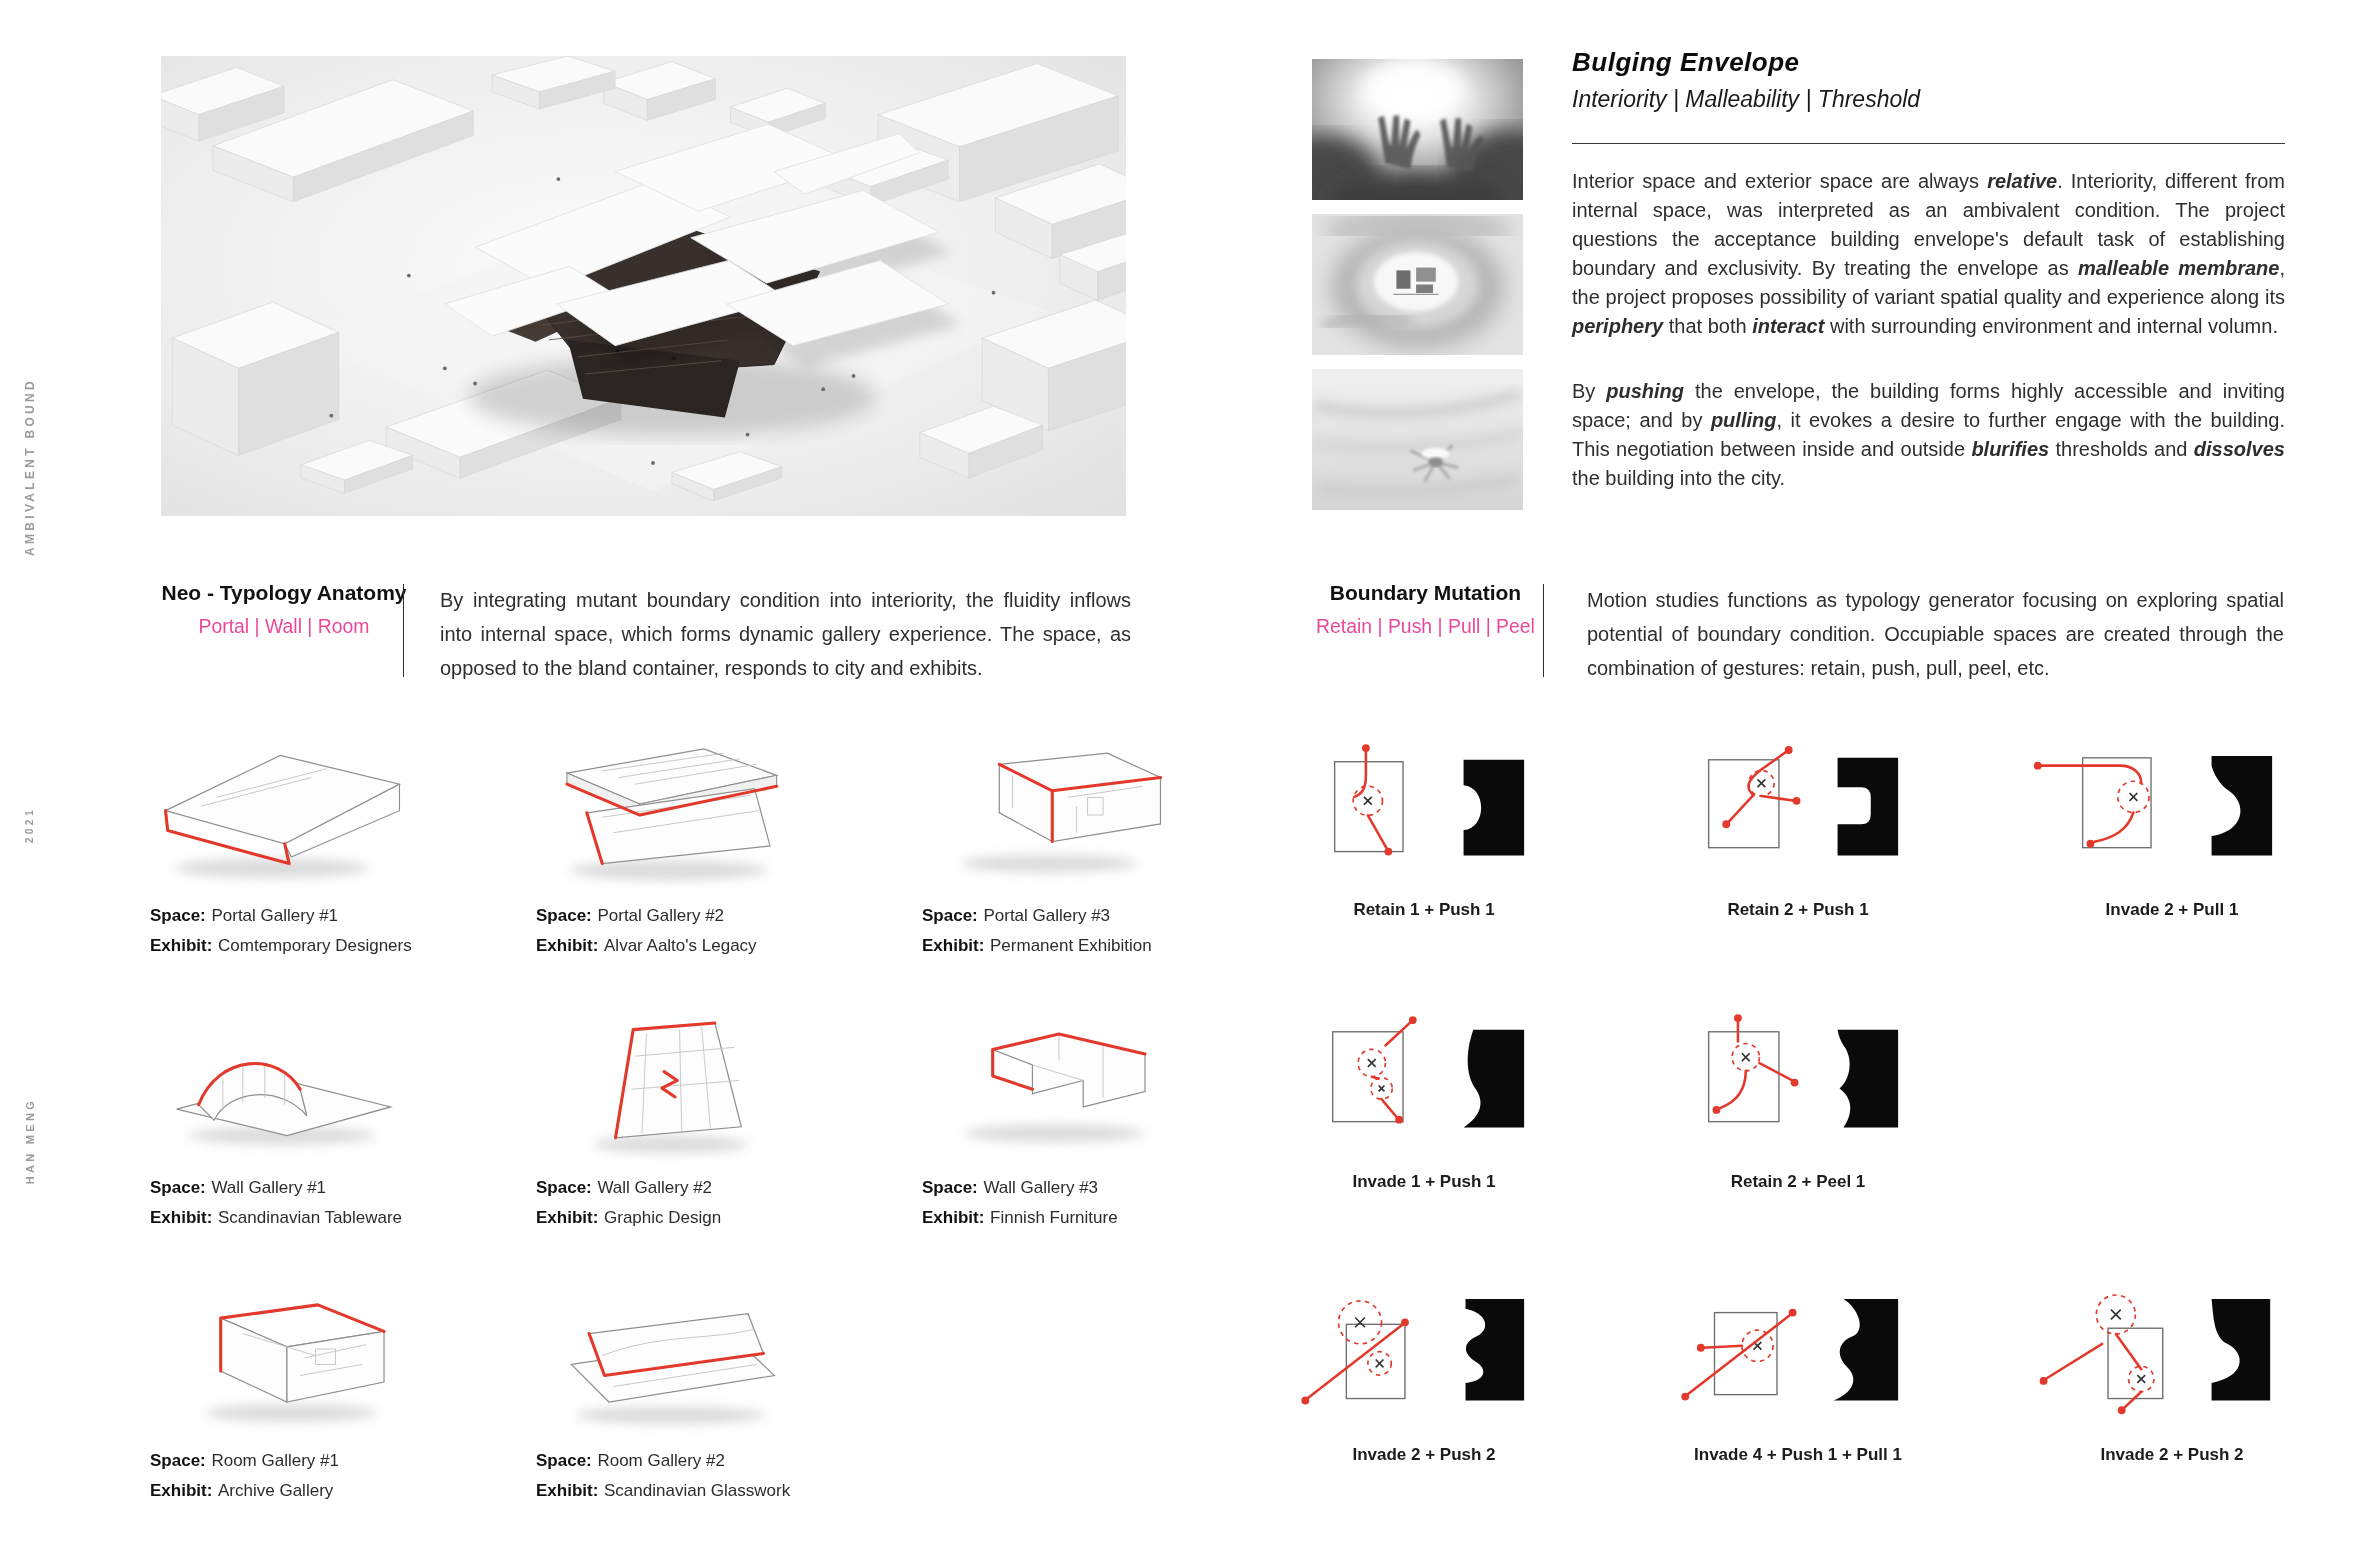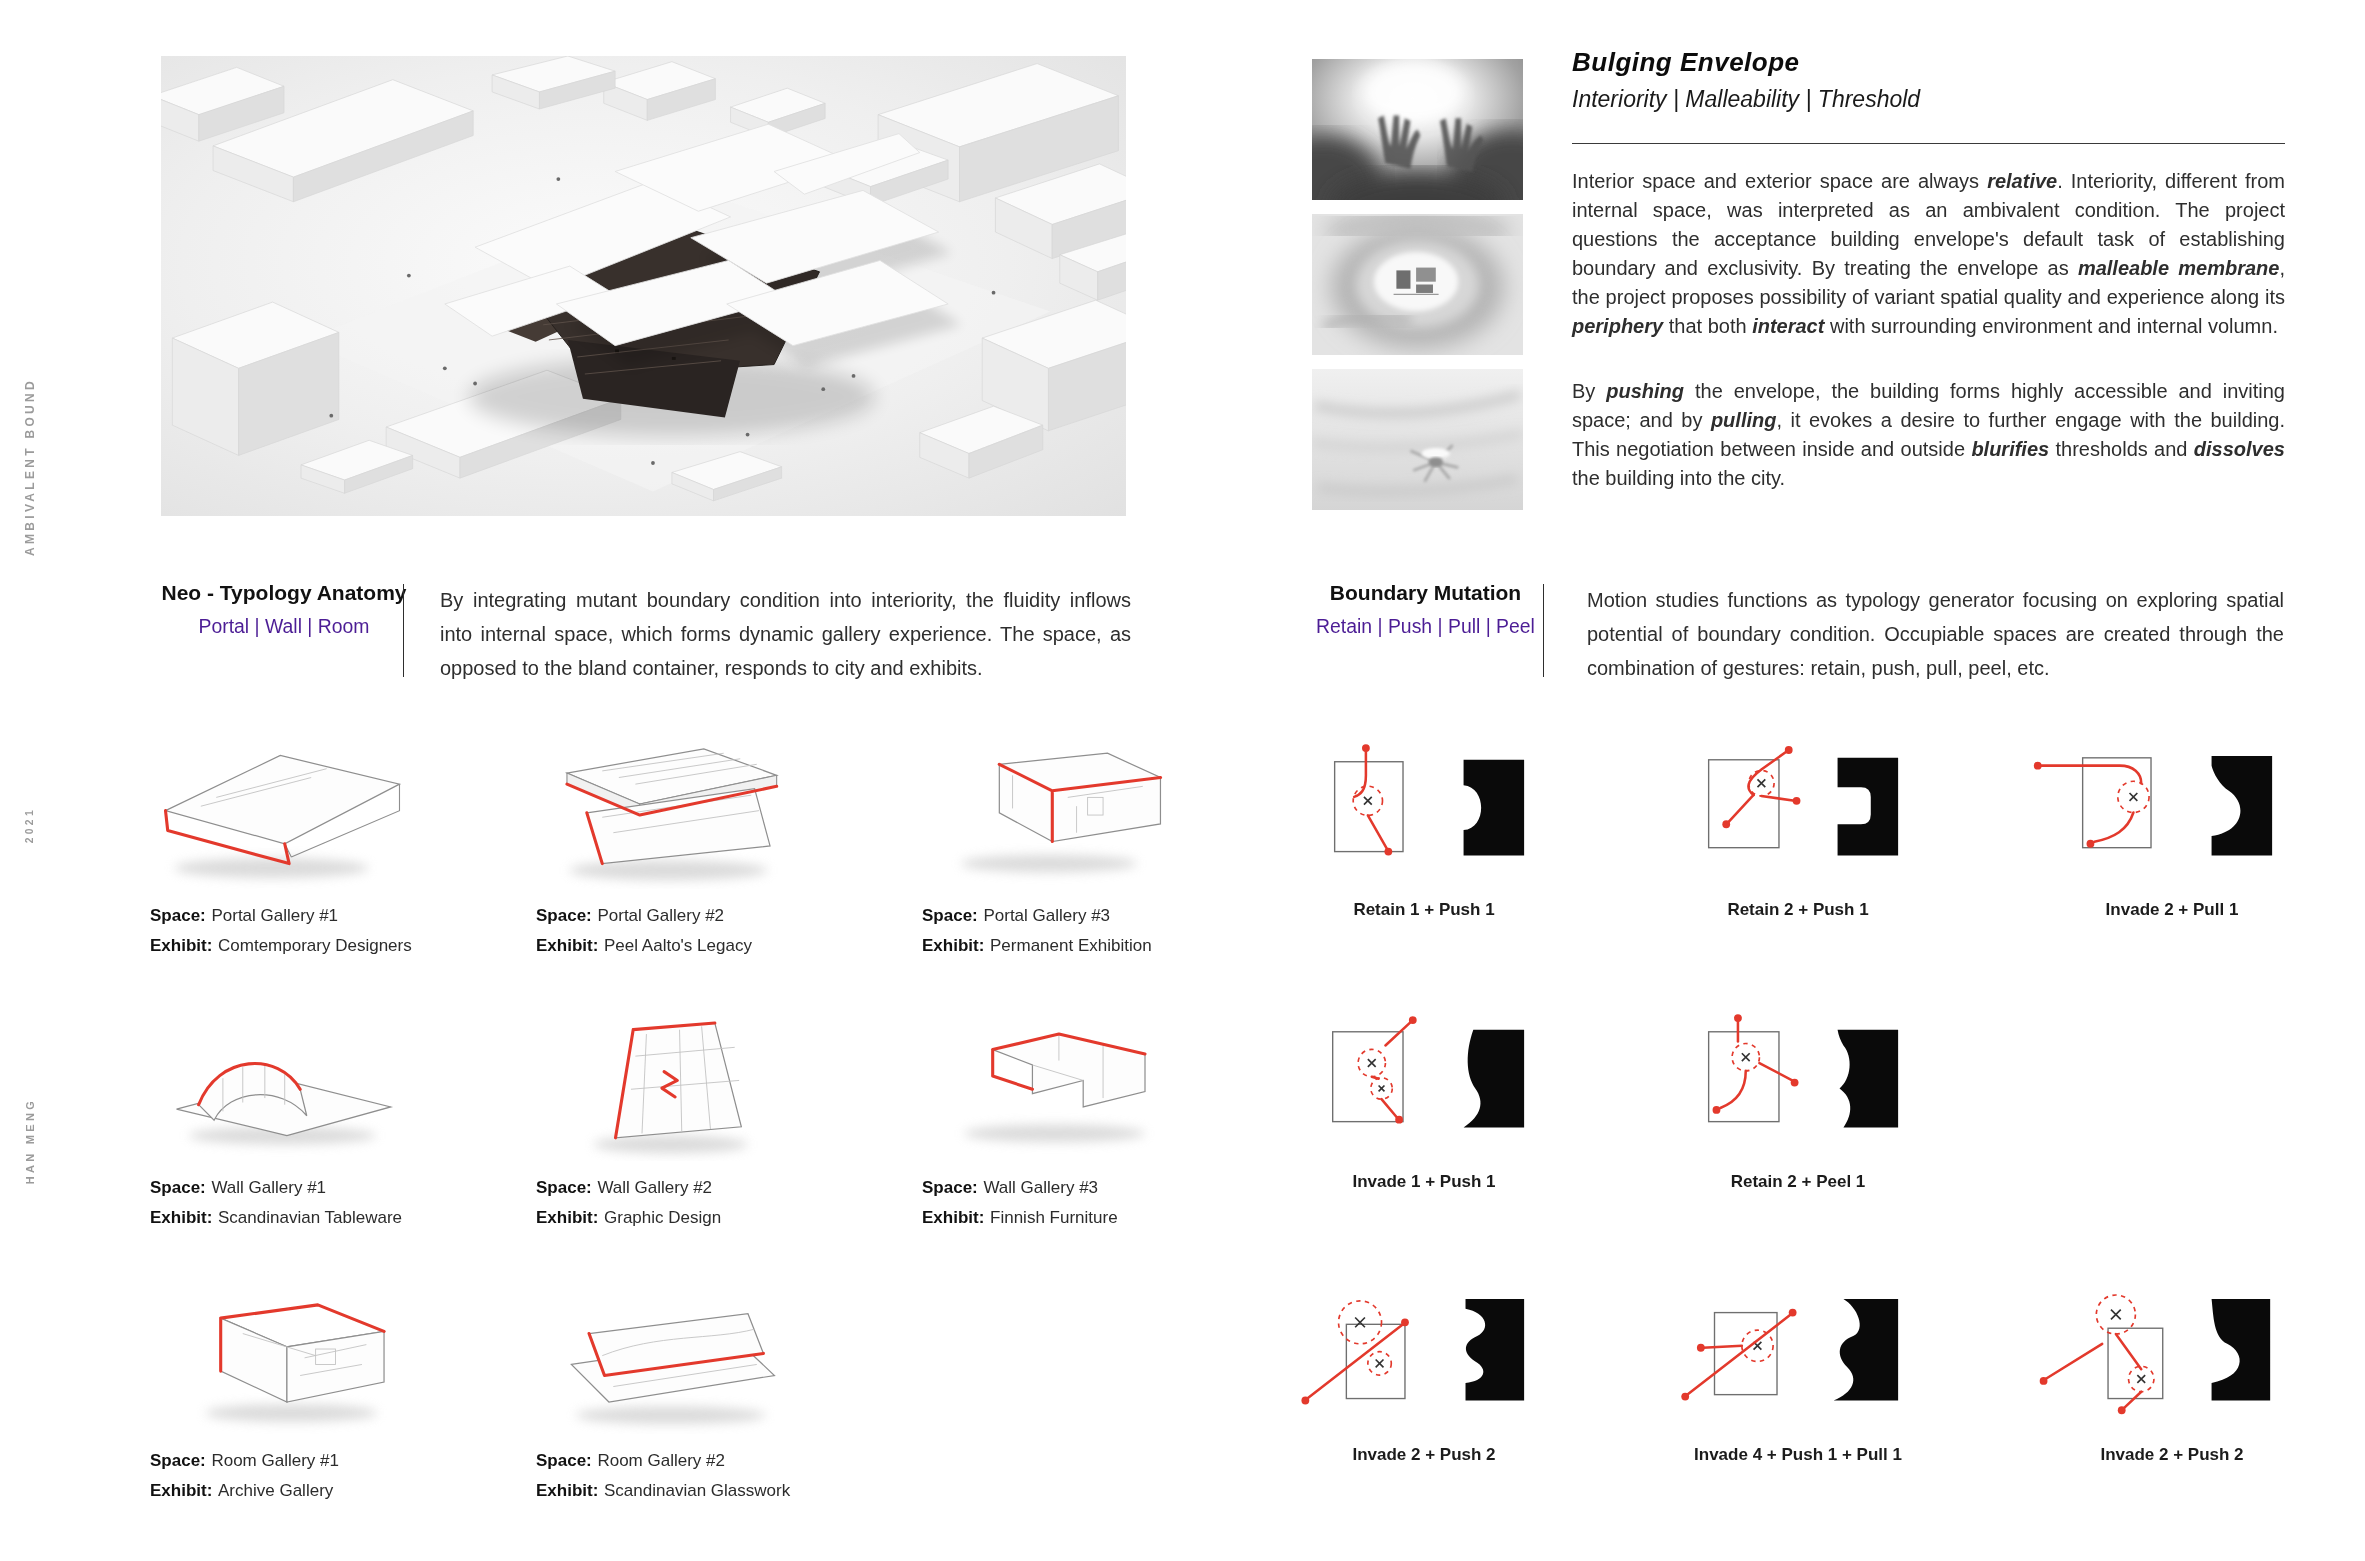--- a/index.html
+++ b/index.html
@@ -17,21 +17,21 @@
   .rail-left .st-year,.rail-right .st-year{top:807px;left:0.9px;position:absolute;}
   .rail-left .st-author,.rail-right .st-author{top:1098px;left:0.5px;position:absolute;}
 
   
   .hero{position:absolute;left:161px;top:56px;width:965px;height:460px;margin:0;overflow:hidden;}
   .hero svg{display:block;width:100%;height:100%;}
 
   
   .sec-head{position:absolute;margin:0;text-align:center;}
   .sec-head h2{margin:0;font-size:21px;font-weight:700;color:#111;}
-  .sec-head .sub{margin-top:9.5px;font-size:19.4px;font-weight:400;color:#4c1d95;}
+  .sec-head .sub{margin-top:9.5px;font-size:19.4px;font-weight:400;color:#ec4899;}
   .vdiv{position:absolute;width:1.4px;background:#2e2e2e;}
   .sec-desc{position:absolute;margin:0;font-size:20px;line-height:34px;text-align:justify;color:#2e2e2e;}
 
   
   .bulge-head{position:absolute;left:1572px;top:47px;margin:0;}
   .bulge-head h1{margin:0;font-size:26px;font-weight:700;font-style:italic;color:#0c0c0c;letter-spacing:0.5px;}
   .bulge-head .subtitle{margin-top:7.6px;font-size:23px;font-style:italic;font-weight:400;color:#1a1a1a;}
   .hrule{position:absolute;left:1572px;top:143px;width:713px;height:1.4px;background:#3a3a3a;}
   .bodytext{position:absolute;left:1572px;width:713px;margin:0;font-size:20px;line-height:29px;text-align:justify;color:#2e2e2e;}
   .p1{top:167px;}
@@ -324,21 +324,21 @@
       <ellipse class="sh" cx="120" cy="118" rx="90" ry="9"></ellipse>
       <polygon class="w" points="28,30 152,8 218,32 94,58"></polygon>
       <polygon class="w2" points="28,30 94,58 94,68 28,40"></polygon>
       <polygon class="w2" points="94,58 218,32 218,42 94,68"></polygon>
       <path class="lf" d="M60,28 L170,12 M75,34 L185,17 M90,40 L200,22"></path>
       <polygon class="w" points="46,66 198,44 212,96 60,112"></polygon>
       <path class="lf" d="M60,70 L195,50 M70,84 L202,64"></path>
       <path class="red" d="M28,40 L94,68 L218,42 M46,66 L60,112"></path>
     </svg>
     <div class="cap"><span class="cl">Space:</span><span>Portal Gallery #2</span></div>
-    <div class="cap"><span class="cl">Exhibit:</span><span>Peel Aalto's Legacy</span></div>
+    <div class="cap"><span class="cl">Exhibit:</span><span>Alvar Aalto's Legacy</span></div>
   </figure>
 
   <figure class="gcell" style="left:922px;top:740px;">
     <svg class="gx" viewBox="0 0 240 135">
       <ellipse class="sh" cx="115" cy="112" rx="80" ry="8"></ellipse>
       <polygon class="w" points="70,22 168,12 216,34 118,46"></polygon>
       <polygon class="w" points="70,22 70,66 118,92 118,46"></polygon>
       <polygon class="w" points="118,46 118,92 216,76 216,34"></polygon>
       <path class="lf" d="M82,32 L82,62 M132,52 L200,42 M140,60 L140,84"></path>
       <rect class="lf" x="150" y="52" width="14" height="16"></rect>

